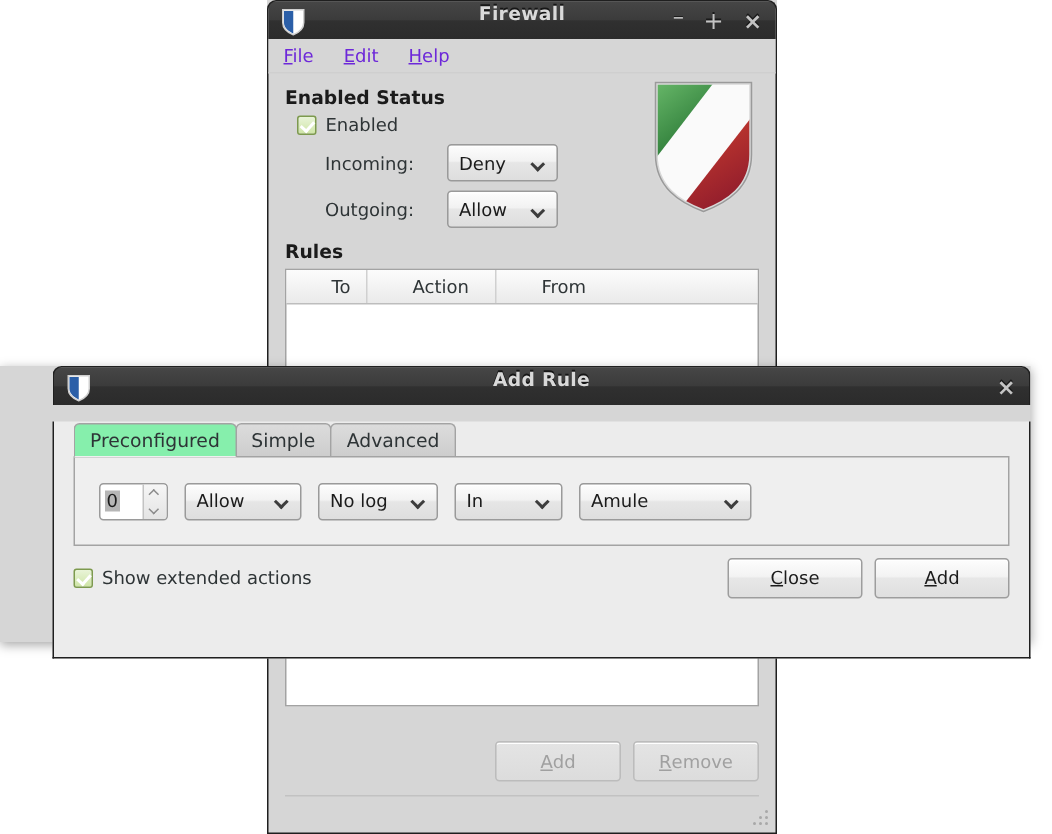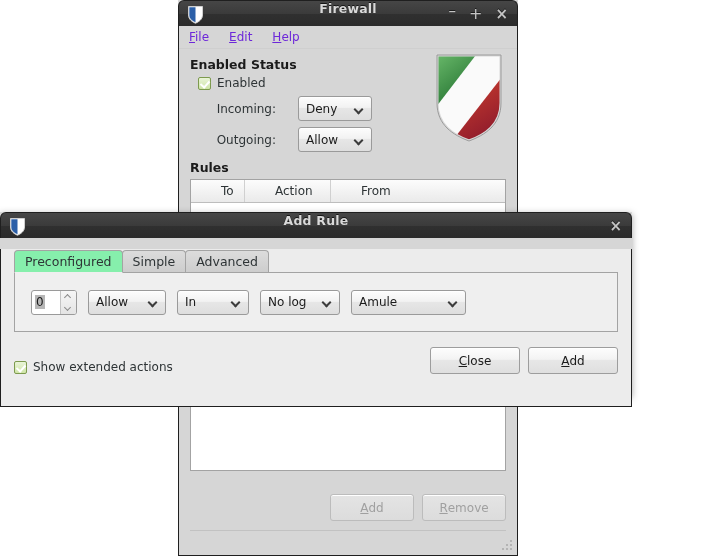--- a/index.html
+++ b/index.html
@@ -274,24 +274,25 @@
   .resize-grip i {
     position: absolute;
     width: 2px; height: 2px;
     background: #a8a8a8;
     border-radius: 1px;
   }
 
   
   #addrule-dialog {
     left: 0px;
-    top: 212px;
-    width: 632px;
+    top: 244px;
+    width: 687px;
     height: 184px;
     box-shadow: 0 2px 7px rgba(0,0,0,0.35);
+    padding-left: 35px;
   }
   #addrule-dialog .win-body {
     background: #ececec;
     padding: 0;
   }
   .tabs {
     display: flex;
     align-items: flex-end;
     padding-left: 13px;
     height: 23px;
@@ -380,21 +381,21 @@
     border-width: 1px 1px 0 0;
     transform: rotate(-45deg);
   }
   .spinner .btns div.dn::after {
     transform: rotate(135deg);
     top: 3px;
   }
 
   .dialog-footer {
     display: flex;
-    align-items: flex-end;
+    align-items: center;
     padding: 0 13px;
     height: 42px;
   }
   .dialog-footer .spacer { flex: 1; }
   .dialog-footer .button { min-width: 90px; }
 </style>
 </head>
 <body>
 
 <div class="window" id="firewall-window">
@@ -543,27 +544,27 @@
           <div class="up"></div>
           <div class="dn"></div>
         </span>
       </span>
 
       <span class="combo" style="width:78px">
         <span>Allow</span>
         <span class="arrow"></span>
       </span>
 
+      <span class="combo" style="width:80px">
+        <span>No log</span>
+        <span class="arrow"></span>
+      </span>
+
       <span class="combo" style="width:62px">
         <span>In</span>
-        <span class="arrow"></span>
-      </span>
-
-      <span class="combo" style="width:80px">
-        <span>No log</span>
         <span class="arrow"></span>
       </span>
 
 
       <span class="combo" style="width:115px">
         <span>Amule</span>
         <span class="arrow"></span>
       </span>
 
     </div>

